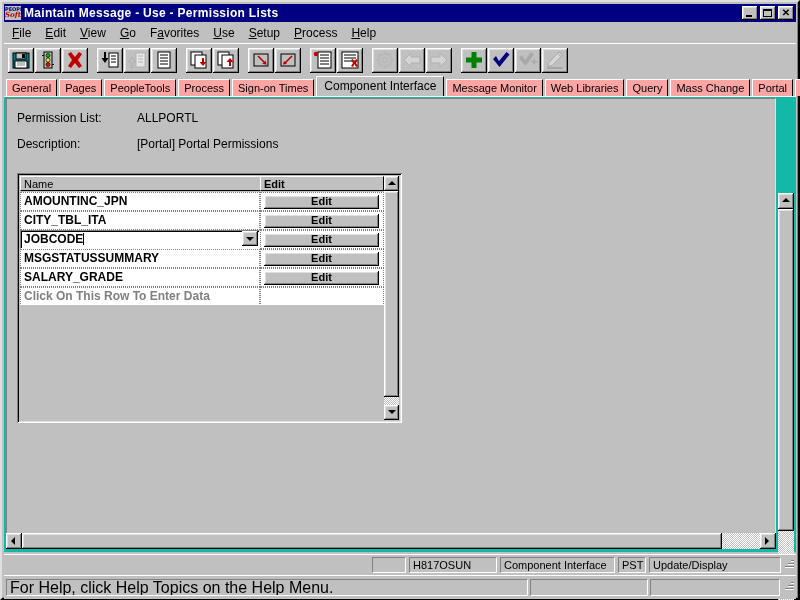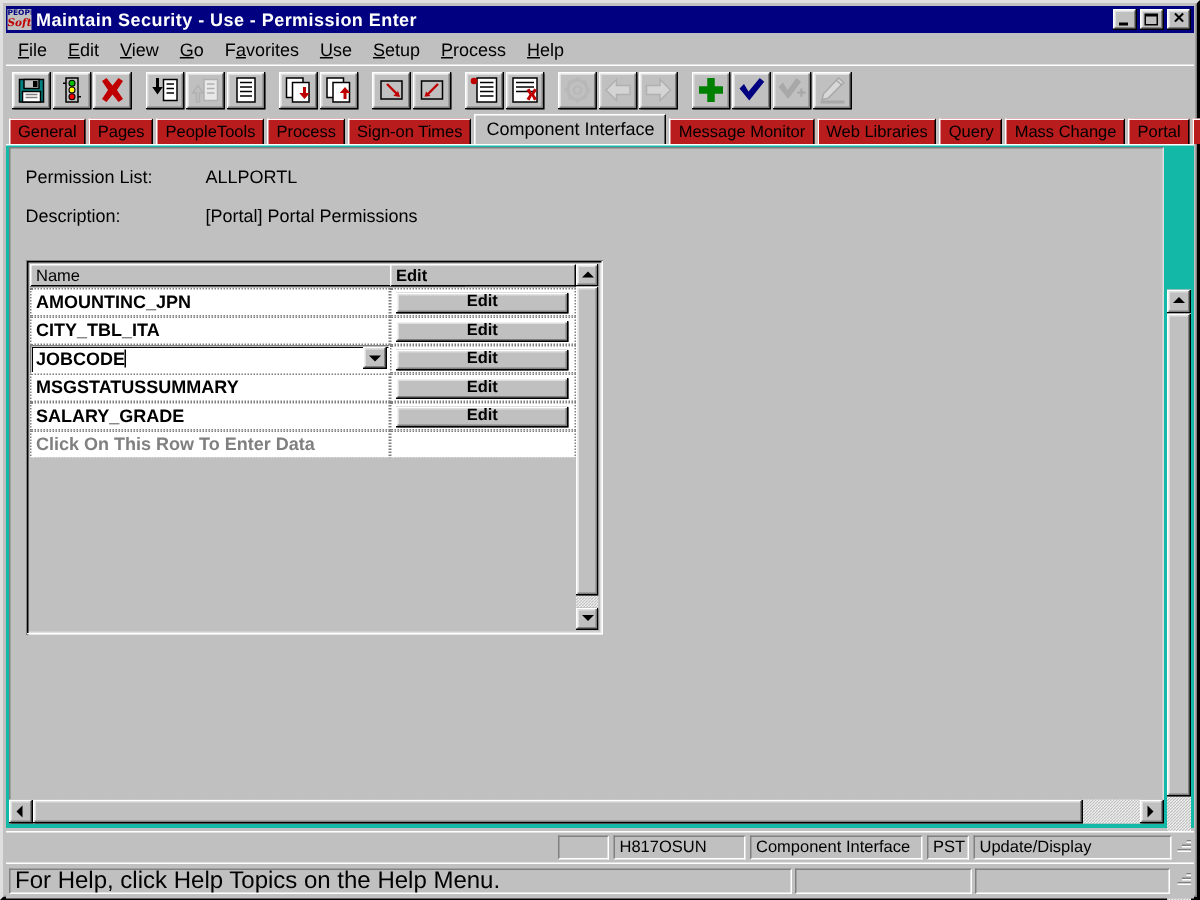--- a/index.html
+++ b/index.html
@@ -51,21 +51,21 @@
   #toolbar{position:absolute;left:4px;top:2px;height:28px;display:flex;align-items:center;}
   .tool{width:26px;height:25px;margin-right:1px;background:#c0c0c0;position:relative;
     box-shadow:inset -1px -1px 0 0 #000, inset 1px 1px 0 0 #ffffff, inset -2px -2px 0 0 #808080, inset 2px 2px 0 0 #dfdfdf;
     cursor:default;flex:0 0 auto;}
   .sep{width:8px;flex:0 0 auto;}
   .ico{position:absolute;left:3px;top:2px;width:20px;height:20px;}
 
   
   #tabstrip{position:absolute;left:2px;top:74px;width:792px;height:20px;background:#c0c0c0;}
   #tabrow{position:absolute;left:2px;top:0px;height:20px;display:flex;align-items:flex-end;}
-  .tab{height:17px;margin-right:2px;padding:0 5px;background:#b91c1c;font-size:11px;line-height:17px;
+  .tab{height:17px;margin-right:2px;padding:0 5px;background:#fca5a5;font-size:11px;line-height:17px;
     color:#000;white-space:nowrap;cursor:default;
     border-top:1px solid #ffffff;border-left:1px solid #ffffff;border-right:1px solid #000;
     box-sizing:border-box;position:relative;}
   .tab.active{height:20px;line-height:19px;font-size:12px;background:#c0c0c0;z-index:5;
     border-top:1px solid #ffffff;border-left:1px solid #ffffff;border-right:1px solid #000;
     margin-top:0px;padding:0 7px;}
 
   
   #client{position:absolute;left:2px;top:94px;width:792px;height:456px;background:#14b8a6;
     border-top:1px solid #ffffff;box-sizing:border-box;}
@@ -146,21 +146,21 @@
 <body>
 
 <div id="window">
 <div id="frameinner"></div>
 
   <div id="titlebar">
     <div id="appicon">
       <div class="pl">PEOPLE</div>
       <div class="sf">Soft</div>
     </div>
-    <div id="titletext">Maintain Security - Use - Permission Enter</div>
+    <div id="titletext">Maintain Message - Use - Permission Lists</div>
     <div class="tbtn">
         <div class="min"></div>
       </div>
     <div class="tbtn">
         <div class="max"></div>
       </div>
     <div class="tbtn">
         <div class="cl">✕</div>
       </div>
   </div>

